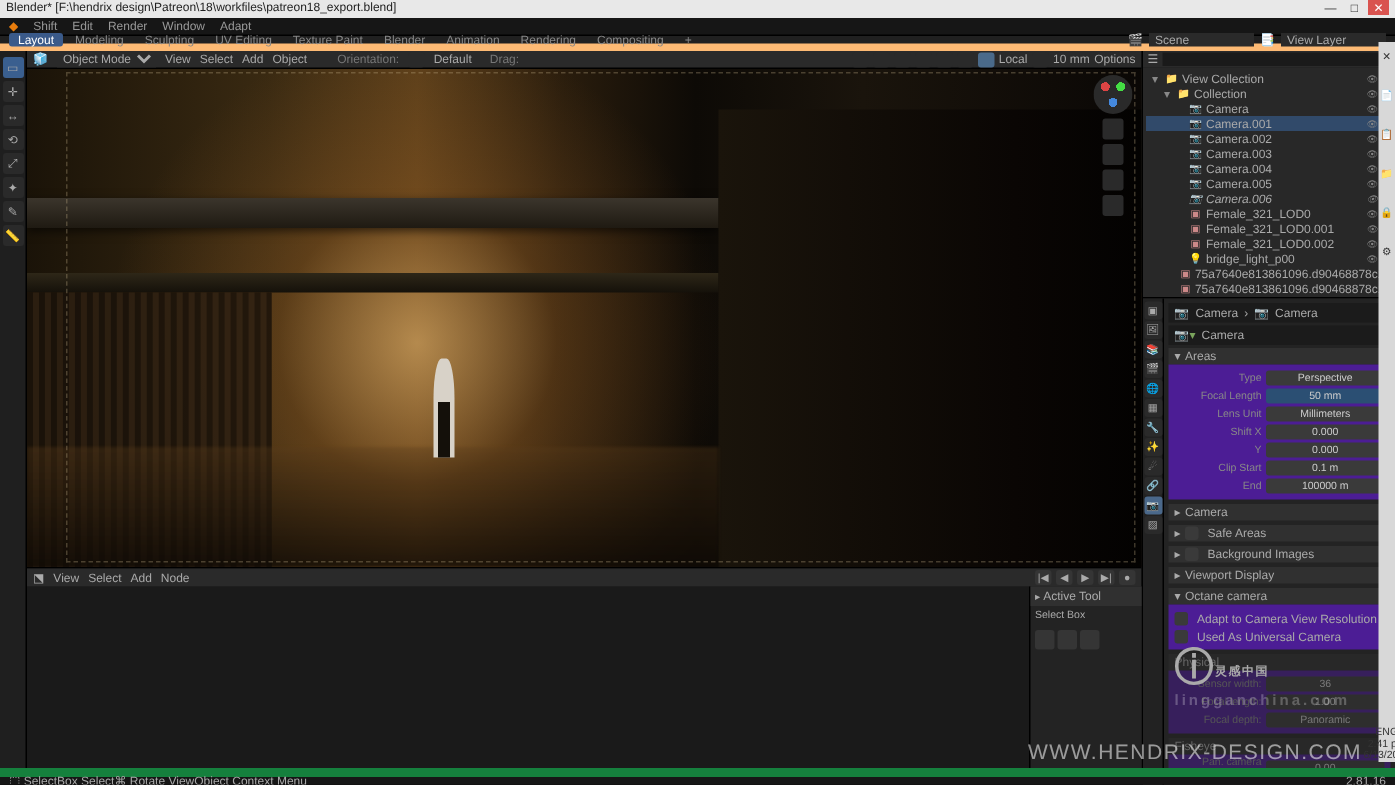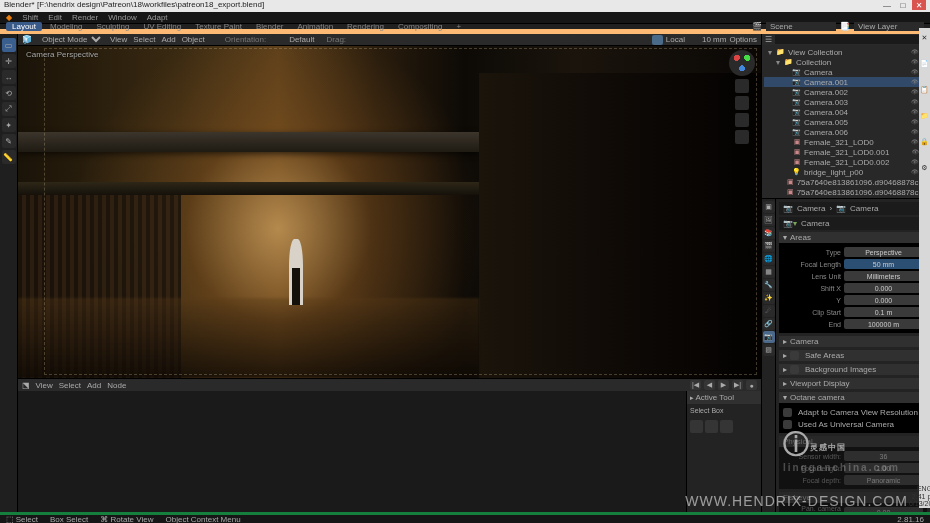--- a/index.html
+++ b/index.html
@@ -61,31 +61,31 @@
 .out-toggles{margin-left:auto;display:flex;gap:1px}
 .tgl{width:8px;height:8px;font-size:6px;color:#888;cursor:pointer}
 .props { flex:1; display:flex; }
 .propsicons{width:14px;background:#222;display:flex;flex-direction:column;gap:1px;padding-top:2px;border-right:1px solid #000}
 .picon{width:12px;height:12px;margin:0 auto;background:#2a2a2a;border-radius:2px;cursor:pointer;display:flex;align-items:center;justify-content:center;font-size:7px}
 .picon.active{background:#4a688a}
 .propsbody{flex:1;overflow:auto;padding:3px;background:#232323}
 .propsbody .hdr{background:#1b1b1b;padding:2px 4px;display:flex;align-items:center;gap:4px;margin-bottom:2px}
 .panel{margin-bottom:3px}
 .panelhead{background:#303030;padding:1px 4px;cursor:pointer;display:flex;align-items:center;gap:3px;font-size:8px}
-.panelbody{background:#000000;padding:3px 4px}
+.panelbody{background:#4c1d95;padding:3px 4px}
 .prow{display:flex;align-items:center;height:12px;gap:3px}
 .prow label{width:58px;text-align:right;color:#888;font-size:7px}
 .prow .val{flex:1;background:#3a3a3a;border-radius:2px;height:10px;display:flex;align-items:center;justify-content:center;font-size:7px;color:#ccc;cursor:pointer}
 .prow .val.blue{background:#2b4f73}
 .chk{width:9px;height:9px;background:#3a3a3a;border-radius:2px;cursor:pointer;display:flex;align-items:center;justify-content:center;font-size:6px;margin-right:3px}
 .npanel{position:absolute;right:0;top:0;width:75px;height:100%;background:#232323;border-left:1px solid #000}
 .nphead{background:#303030;padding:2px 3px;font-size:7px}
 .npbody{padding:3px;display:flex;gap:2px}
 .npbtn{width:13px;height:13px;background:#353535;border-radius:2px;cursor:pointer}
-.statusbar{position:absolute;bottom:0;left:0;right:0;height:11px;background:#161616;display:flex;align-items:center;padding:0 6px;gap:12px;color:#888;font-size:7px;border-top:3px solid #15803d}
+.statusbar{position:absolute;bottom:0;left:0;right:0;height:11px;background:#161616;display:flex;align-items:center;padding:0 6px;color:#888;font-size:7px;border-top:6px solid #15803d}
 .statusbar .r{margin-left:auto;display:flex;gap:8px}
 .watermark{position:absolute;right:30px;bottom:50px;font-size:22px;color:rgba(255,255,255,0.35);font-weight:bold;letter-spacing:1px}
 .watermark small{display:block;font-size:10px;letter-spacing:2px;color:rgba(255,255,255,0.25)}
 .credit{position:absolute;right:22px;bottom:14px;font-size:14px;color:rgba(255,255,255,0.55);letter-spacing:1px}
 .sidewin{position:absolute;right:0;top:28px;width:11px;height:480px;background:#d8d8d8;display:flex;flex-direction:column;align-items:center;gap:18px;padding-top:6px;color:#222}
 .sidewin div{transform:rotate(0);font-size:7px;color:#333;cursor:pointer}
 </style>
 </head>
 <body>
 
@@ -169,21 +169,20 @@
       <div class="render-scene">
         <div class="overpass"></div>
           <div class="overpass2"></div>
         <div class="building-l"></div>
           <div class="building-r"></div>
         <div class="reflection"></div>
           <div class="person"></div>
       </div>
       <div class="render-frame"></div>
       <div class="overlay-text">
-        <div>Camera Perspective</div>
       </div>
       <div class="vp-gizmos">
         <div class="gball"></div>
         <div class="gbtn"></div>
         <div class="gbtn"></div>
         <div class="gbtn"></div>
         <div class="gbtn"></div>
       </div>
     </div>
 
@@ -291,21 +290,21 @@
           </div>
           <div class="out-row" style="padding-left: 20px;">
             <span class="tri"></span>
             <span class="oicon cam">📷</span>
             <span>Camera.005</span>
             <span class="out-toggles">
               <span class="tgl">👁</span>
               <span class="tgl">📷</span>
             </span>
           </div>
-          <div class="out-row" style="padding-left: 20px;">
+          <div class="out-row" style="padding-left: 20px; font-style: italic;">
             <span class="tri"></span>
             <span class="oicon cam">📷</span>
             <span>Camera.006</span>
             <span class="out-toggles">
               <span class="tgl">👁</span>
               <span class="tgl">📷</span>
             </span>
           </div>
           <div class="out-row" style="padding-left: 20px;">
             <span class="tri"></span>

